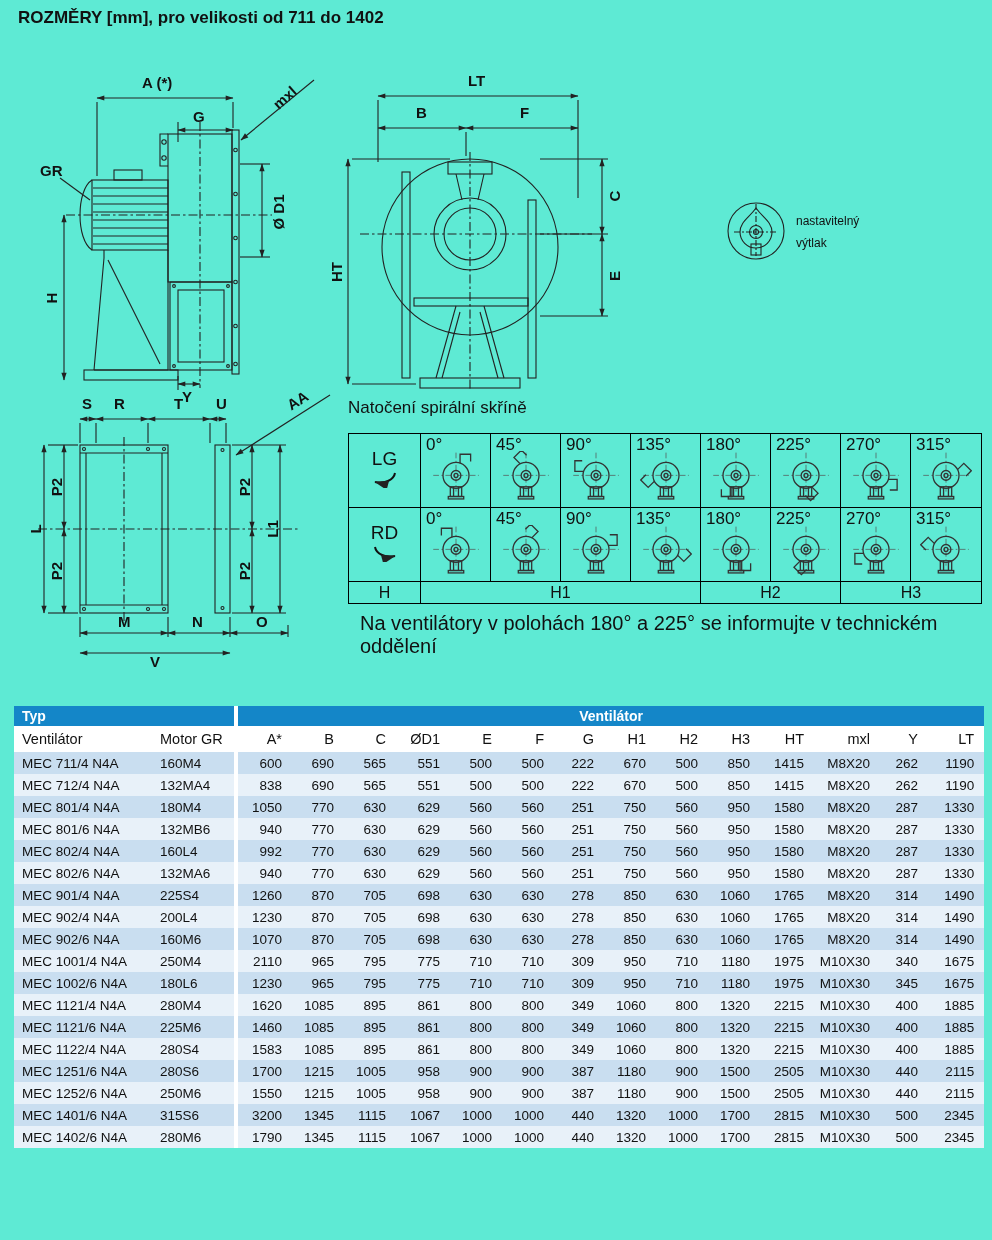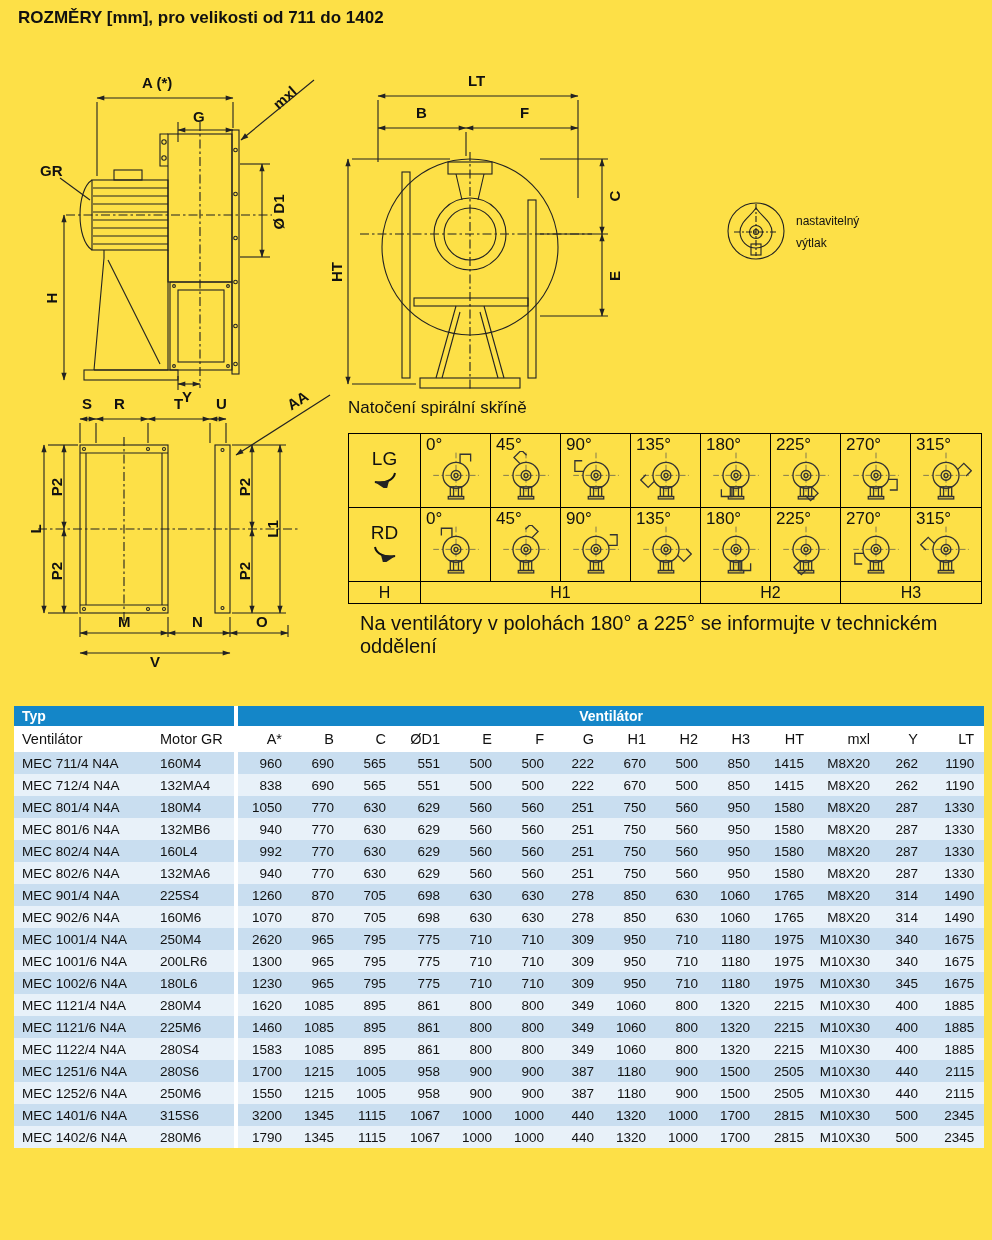--- a/index.html
+++ b/index.html
@@ -1,21 +1,21 @@
 <!DOCTYPE html>
 <html style="--header-bg: #1486c8; --row-odd: #c9def0; --row-even: #e8f1f9;"><head>
 <meta charset="utf-8">
 <style>
   :root{
     --header-bg:#1486c8;
     --row-odd:#c9def0;
     --row-even:#e8f1f9;
   }
   html,body{margin:0;padding:0;background:#fff;}
-  .page{position:relative;width:992px;height:1240px;background:#fde047;overflow:hidden;
+  .page{position:relative;width:992px;height:1240px;background:#5eead4;overflow:hidden;
         font-family:"Liberation Sans",sans-serif;color:#111;}
   .abs{position:absolute;}
   .page-title{left:18px;top:8px;font-size:17px;font-weight:bold;}
 
   
   svg.draw{position:absolute;overflow:visible;}
   svg.draw line,svg.draw rect,svg.draw circle,svg.draw path,svg.draw polyline{
     fill:none;stroke:#222;stroke-width:1.1;}
   svg .thin{stroke-width:0.7;}
   svg .dim{stroke-width:1;}
@@ -581,21 +581,21 @@
             <th class="num">HT</th>
             <th class="num">mxl</th>
             <th class="num">Y</th>
             <th class="num">LT</th>
           </tr>
       </thead>
       <tbody id="dims-body">
           <tr>
             <td>MEC 711/4 N4A</td>
             <td>160M4</td>
-            <td class="num sep">960</td>
+            <td class="num sep">600</td>
             <td class="num">690</td>
             <td class="num">565</td>
             <td class="num">551</td>
             <td class="num">500</td>
             <td class="num">500</td>
             <td class="num">222</td>
             <td class="num">670</td>
             <td class="num">500</td>
             <td class="num">850</td>
             <td class="num">1415</td>
@@ -705,59 +705,59 @@
             <td class="num">278</td>
             <td class="num">850</td>
             <td class="num">630</td>
             <td class="num">1060</td>
             <td class="num">1765</td>
             <td class="num">M8X20</td>
             <td class="num">314</td>
             <td class="num">1490</td>
           </tr>
           <tr>
+            <td>MEC 902/4 N4A</td>
+            <td>200L4</td>
+            <td class="num sep">1230</td>
+            <td class="num">870</td>
+            <td class="num">705</td>
+            <td class="num">698</td>
+            <td class="num">630</td>
+            <td class="num">630</td>
+            <td class="num">278</td>
+            <td class="num">850</td>
+            <td class="num">630</td>
+            <td class="num">1060</td>
+            <td class="num">1765</td>
+            <td class="num">M8X20</td>
+            <td class="num">314</td>
+            <td class="num">1490</td>
+          </tr>
+          <tr>
             <td>MEC 902/6 N4A</td>
             <td>160M6</td>
             <td class="num sep">1070</td>
             <td class="num">870</td>
             <td class="num">705</td>
             <td class="num">698</td>
             <td class="num">630</td>
             <td class="num">630</td>
             <td class="num">278</td>
             <td class="num">850</td>
             <td class="num">630</td>
             <td class="num">1060</td>
             <td class="num">1765</td>
             <td class="num">M8X20</td>
             <td class="num">314</td>
             <td class="num">1490</td>
           </tr>
           <tr>
             <td>MEC 1001/4 N4A</td>
             <td>250M4</td>
-            <td class="num sep">2620</td>
-            <td class="num">965</td>
-            <td class="num">795</td>
-            <td class="num">775</td>
-            <td class="num">710</td>
-            <td class="num">710</td>
-            <td class="num">309</td>
-            <td class="num">950</td>
-            <td class="num">710</td>
-            <td class="num">1180</td>
-            <td class="num">1975</td>
-            <td class="num">M10X30</td>
-            <td class="num">340</td>
-            <td class="num">1675</td>
-          </tr>
-          <tr>
-            <td>MEC 1001/6 N4A</td>
-            <td>200LR6</td>
-            <td class="num sep">1300</td>
+            <td class="num sep">2110</td>
             <td class="num">965</td>
             <td class="num">795</td>
             <td class="num">775</td>
             <td class="num">710</td>
             <td class="num">710</td>
             <td class="num">309</td>
             <td class="num">950</td>
             <td class="num">710</td>
             <td class="num">1180</td>
             <td class="num">1975</td>

